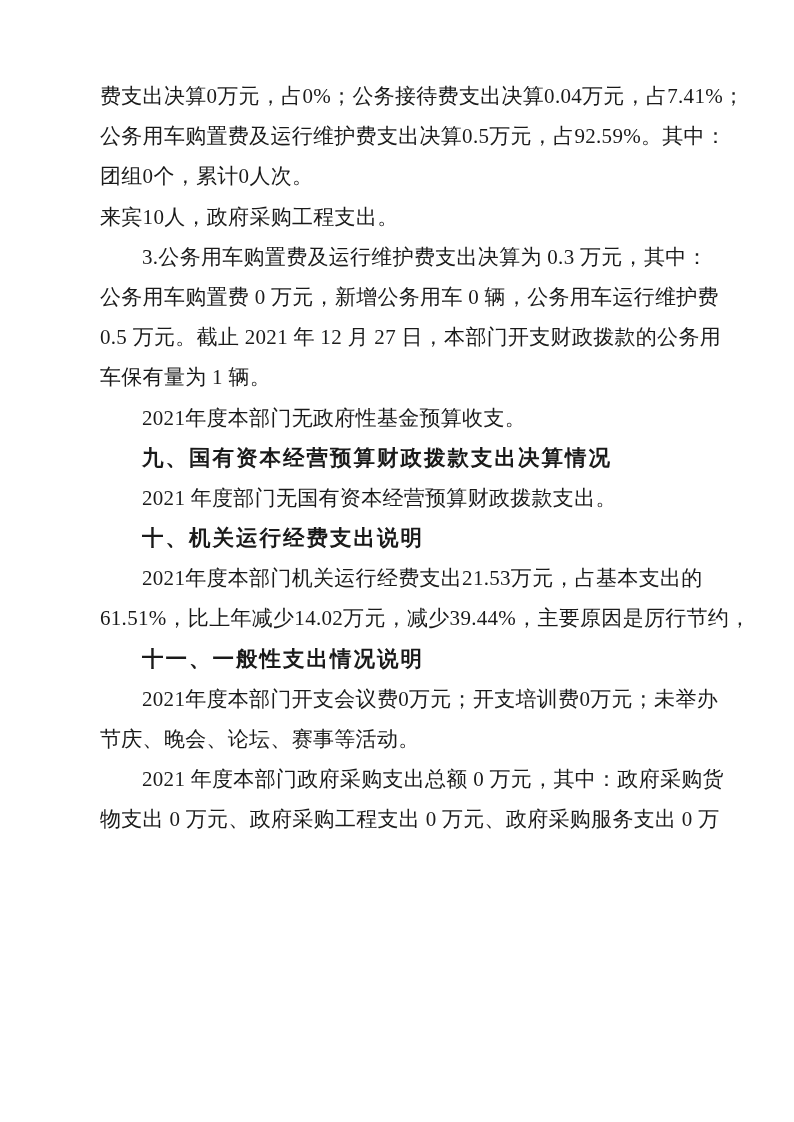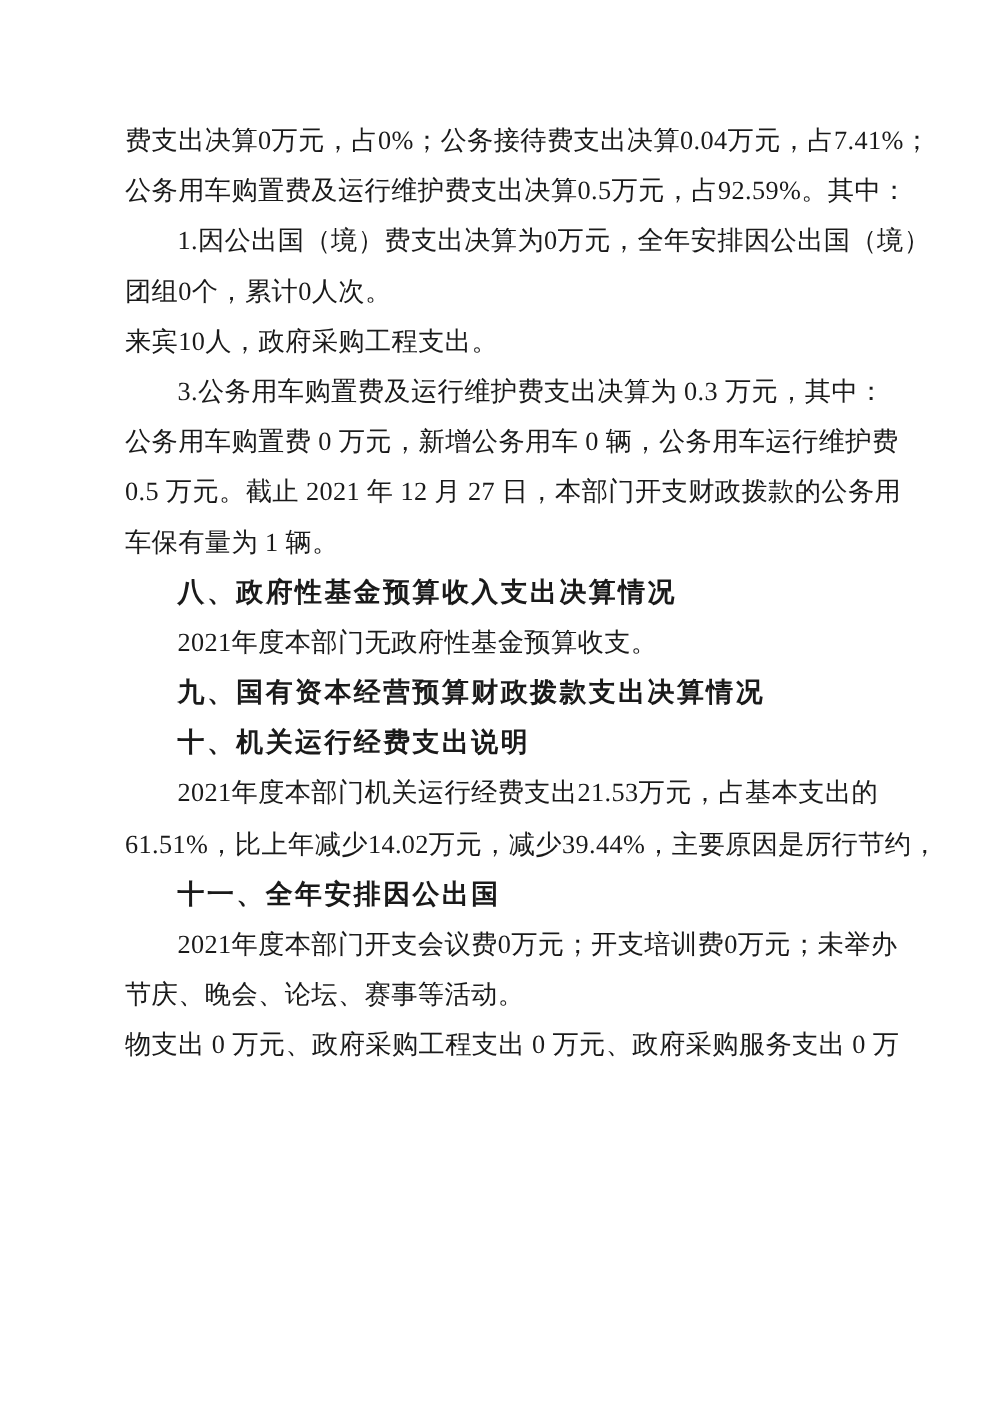--- a/index.html
+++ b/index.html
@@ -12,21 +12,21 @@
     width: 794px;
     height: 1122px;
     background: #ffffff;
     overflow: hidden;
     color: #1a1a1a;
     font-family: "Liberation Serif", "DejaVu Serif", serif;
   }
   .content {
     position: absolute;
     left: 100px;
-    top: 92px;
+    top: 76px;
     width: 597px;
   }
   .ln {
     font-size: 21px;
     line-height: 40.2px;
     height: 40.2px;
     white-space: nowrap;
     letter-spacing: 0.3px;
   }
   
@@ -46,31 +46,31 @@
     letter-spacing: 2px;
   }
 </style>
 </head>
 <body>
 
 <div class="page">
   <div class="content">
     <div class="ln j">费支出决算0万元，占0%；公务接待费支出决算0.04万元，占7.41%；</div>
     <div class="ln j">公务用车购置费及运行维护费支出决算0.5万元，占92.59%。其中：</div>
-    <div class="ln j ind">1.因公出国（境）费支出决算为0万元，全年安排因公出国（境）</div>
     <div class="ln">团组0个，累计0人次。</div>
     <div class="ln">来宾10人，政府采购工程支出。</div>
     <div class="ln j ind">3.公务用车购置费及运行维护费支出决算为 0.3 万元，其中：</div>
     <div class="ln j">公务用车购置费 0 万元，新增公务用车 0 辆，公务用车运行维护费</div>
     <div class="ln j">0.5 万元。截止 2021 年 12 月 27 日，本部门开支财政拨款的公务用</div>
     <div class="ln">车保有量为 1 辆。</div>
-    <div class="ln h ind">八、政府性基金预算收入支出决算情况</div>
     <div class="ln ind">2021年度本部门无政府性基金预算收支。</div>
     <div class="ln h ind">九、国有资本经营预算财政拨款支出决算情况</div>
+    <div class="ln ind">2021 年度部门无国有资本经营预算财政拨款支出。</div>
     <div class="ln h ind">十、机关运行经费支出说明</div>
     <div class="ln j ind">2021年度本部门机关运行经费支出21.53万元，占基本支出的</div>
     <div class="ln j">61.51%，比上年减少14.02万元，减少39.44%，主要原因是厉行节约，</div>
-    <div class="ln h ind">十一、全年安排因公出国</div>
+    <div class="ln h ind">十一、一般性支出情况说明</div>
     <div class="ln j ind">2021年度本部门开支会议费0万元；开支培训费0万元；未举办</div>
     <div class="ln">节庆、晚会、论坛、赛事等活动。</div>
+    <div class="ln j ind">2021 年度本部门政府采购支出总额 0 万元，其中：政府采购货</div>
     <div class="ln j">物支出 0 万元、政府采购工程支出 0 万元、政府采购服务支出 0 万</div>
   </div>
 </div>
 
 </body></html>

